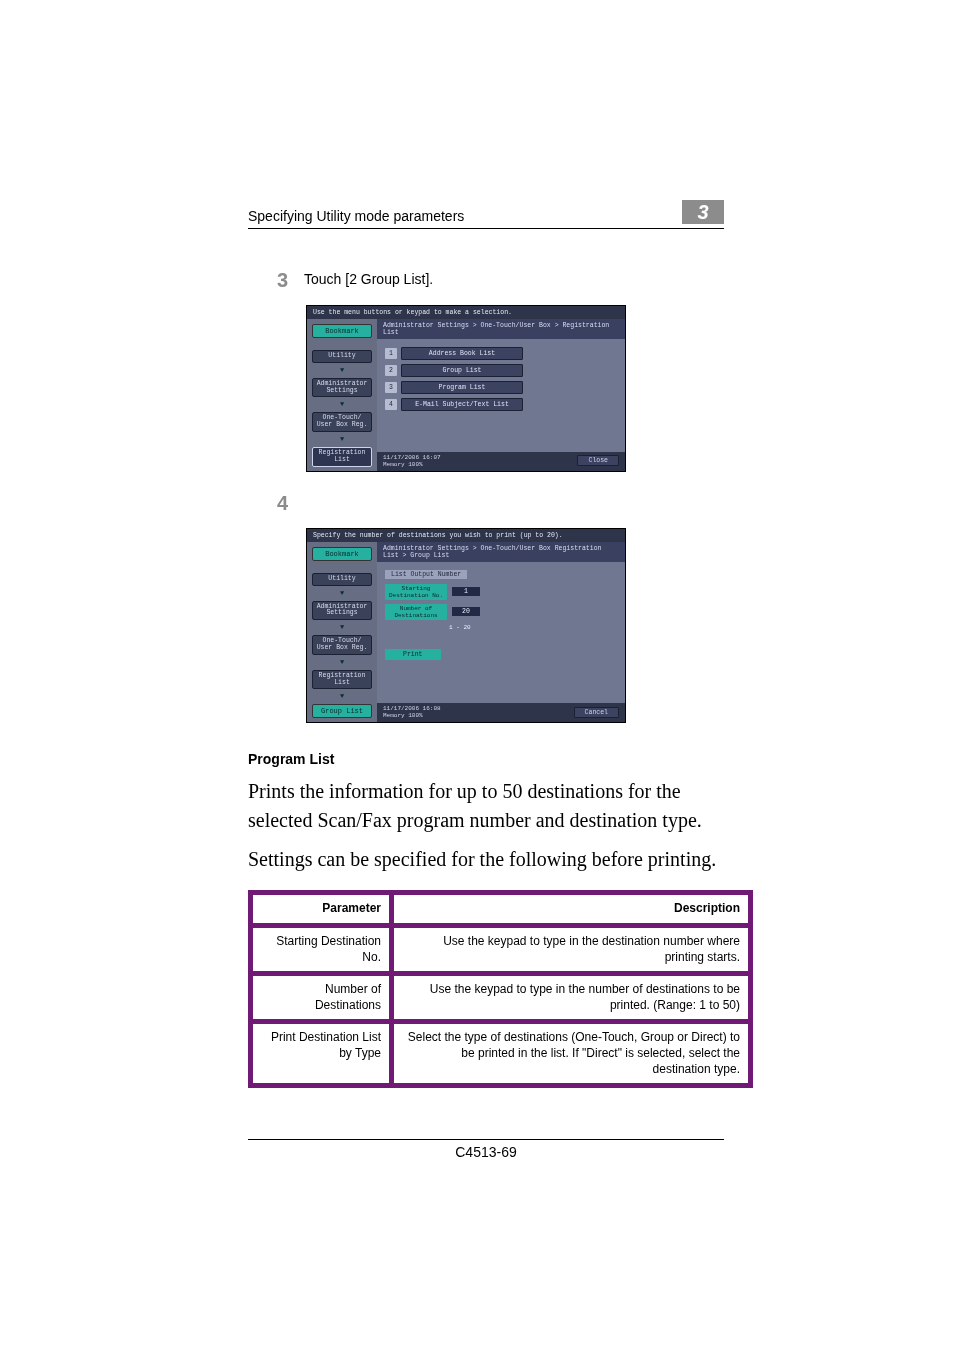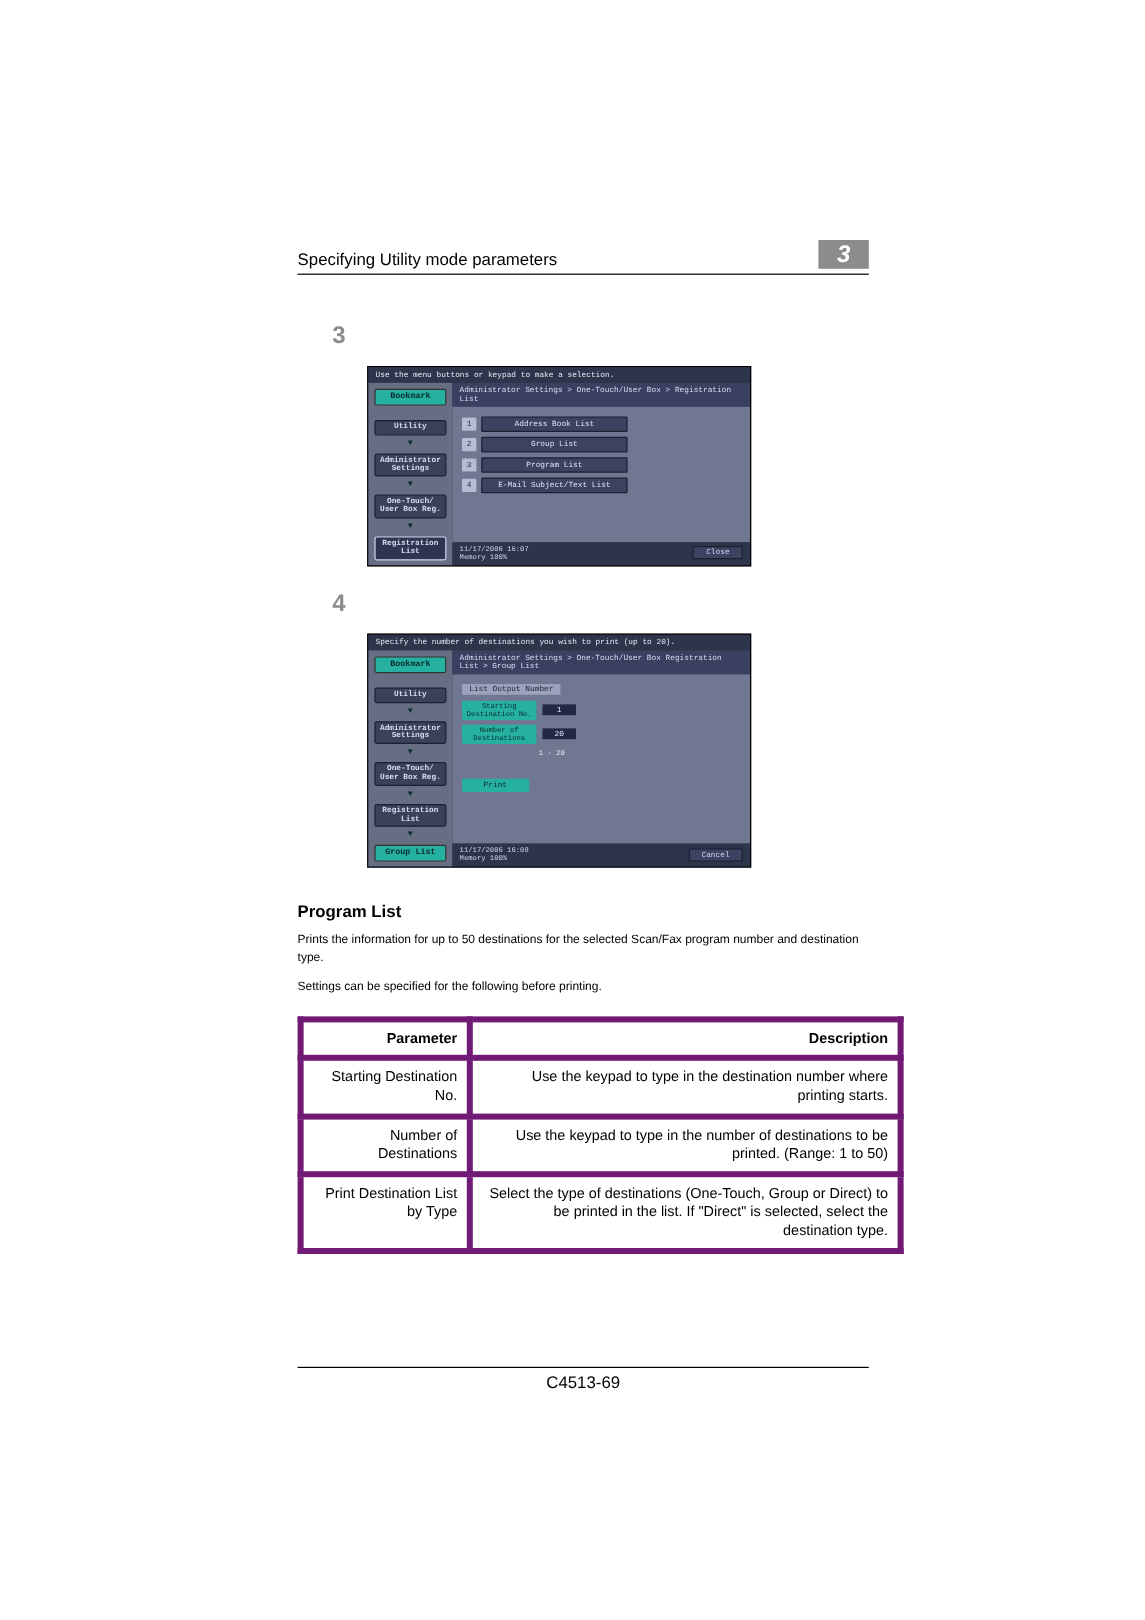--- a/index.html
+++ b/index.html
@@ -65,21 +65,20 @@
   }
   .ss-row { display: flex; }
   .ss-nav {
     width: 70px;
     background: #676e84;
     display: flex;
     flex-direction: column;
     gap: 4px;
     padding: 5px 5px 4px 5px;
     box-sizing: border-box;
-    font-weight: bold;
   }
   .ss-nav-btn {
     background: #25b0a0;
     border: 1px solid #333;
     border-radius: 2px;
     text-align: center;
     padding: 2px 2px;
     color: #0a2c2c;
   }
   .ss-nav-sep { height: 4px; }
@@ -183,21 +182,21 @@
     text-align:center;
     font-size:6.5px;
   }
   .ss-range { font-size:6px; color:#e9ecfb; margin-left:64px; }
   .ss-print {
     background:#25b0a0; color:#0a2c2c; padding:2px 18px; border-radius:1px; font-size:6.5px;
     display:inline-block; margin-top:18px;
   }
 
   .section-title { font-weight:bold; font-size:14px; margin-top:28px; }
-  .para { font-size:10px; line-height:1.45; margin-top:10px; }
+  .para { font-size:20px; line-height:1.45; margin-top:10px;font-family:Liberation Serif, serif; }
 
   table.spec {
     border-collapse: collapse;
     width: 505px;
     margin-top: 16px;
     font-size: 12px;
   }
   table.spec th, table.spec td {
     border: 5px solid #701a75;
     padding: 6px 8px;
@@ -223,20 +222,21 @@
 <body>
 
 <div class="page">
   <div class="header">
     <span class="header-title">Specifying Utility mode parameters</span>
     <span class="header-chip">3</span>
   </div>
 
   <div class="step">
     <div class="step-num">3</div>
+    <div class="step-body">Touch [2 Group List].</div>
   </div>
 
   <div class="screenshot">
     <div class="ss-top">Use the menu buttons or keypad to make a selection.</div>
     <div class="ss-row">
       <div class="ss-nav">
         <div class="ss-nav-btn">Bookmark</div>
         <div class="ss-nav-sep"></div>
         <div class="ss-nav-gray">Utility</div>
         <div class="ss-nav-arrow">▼</div>

